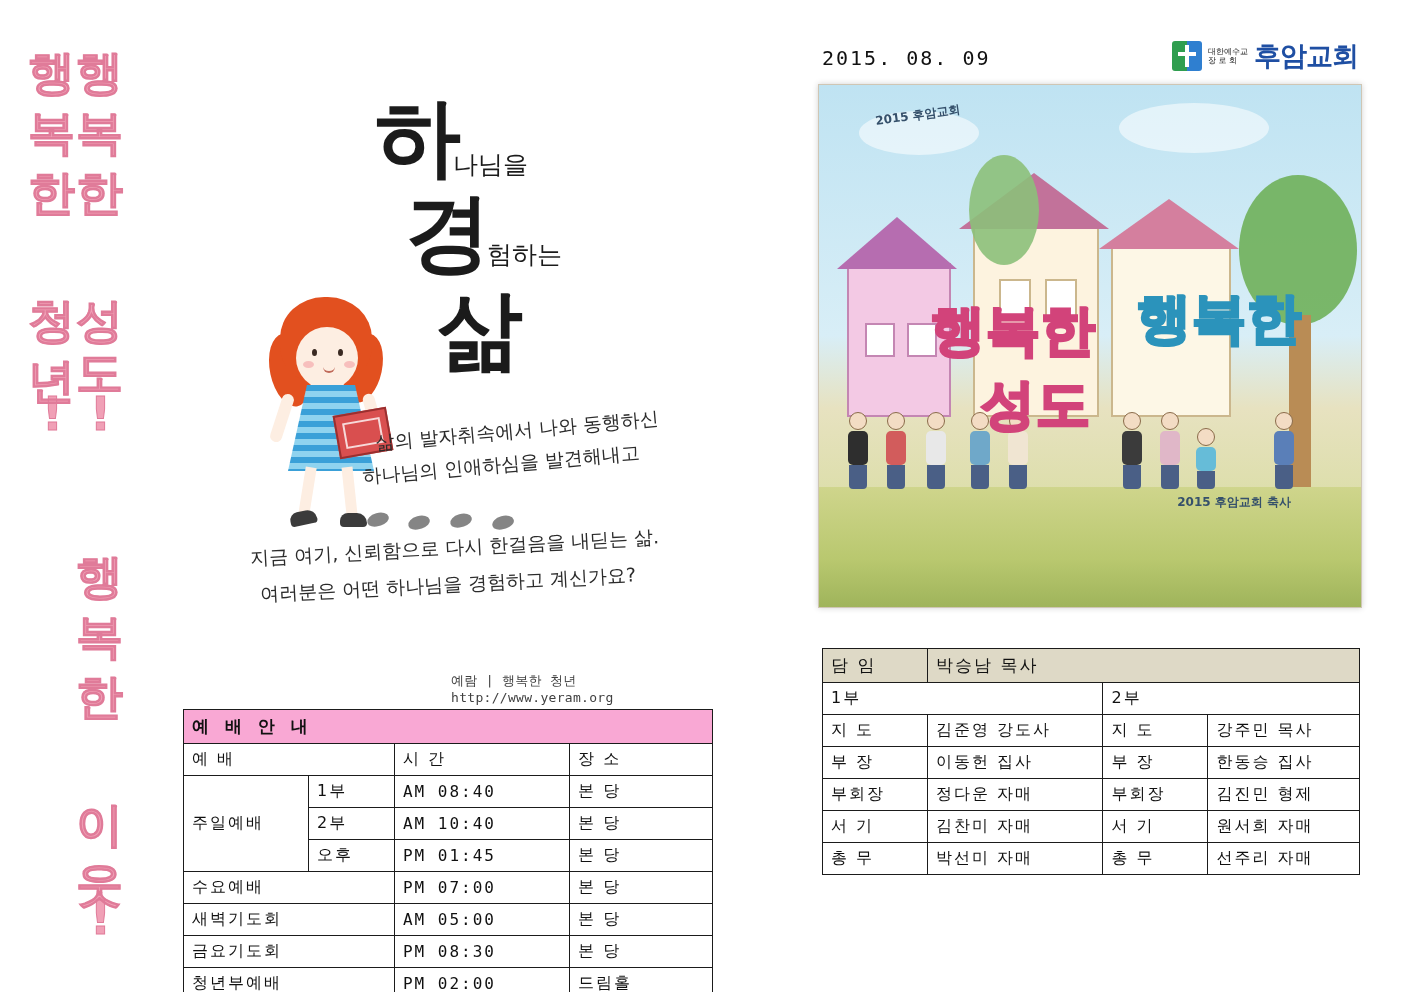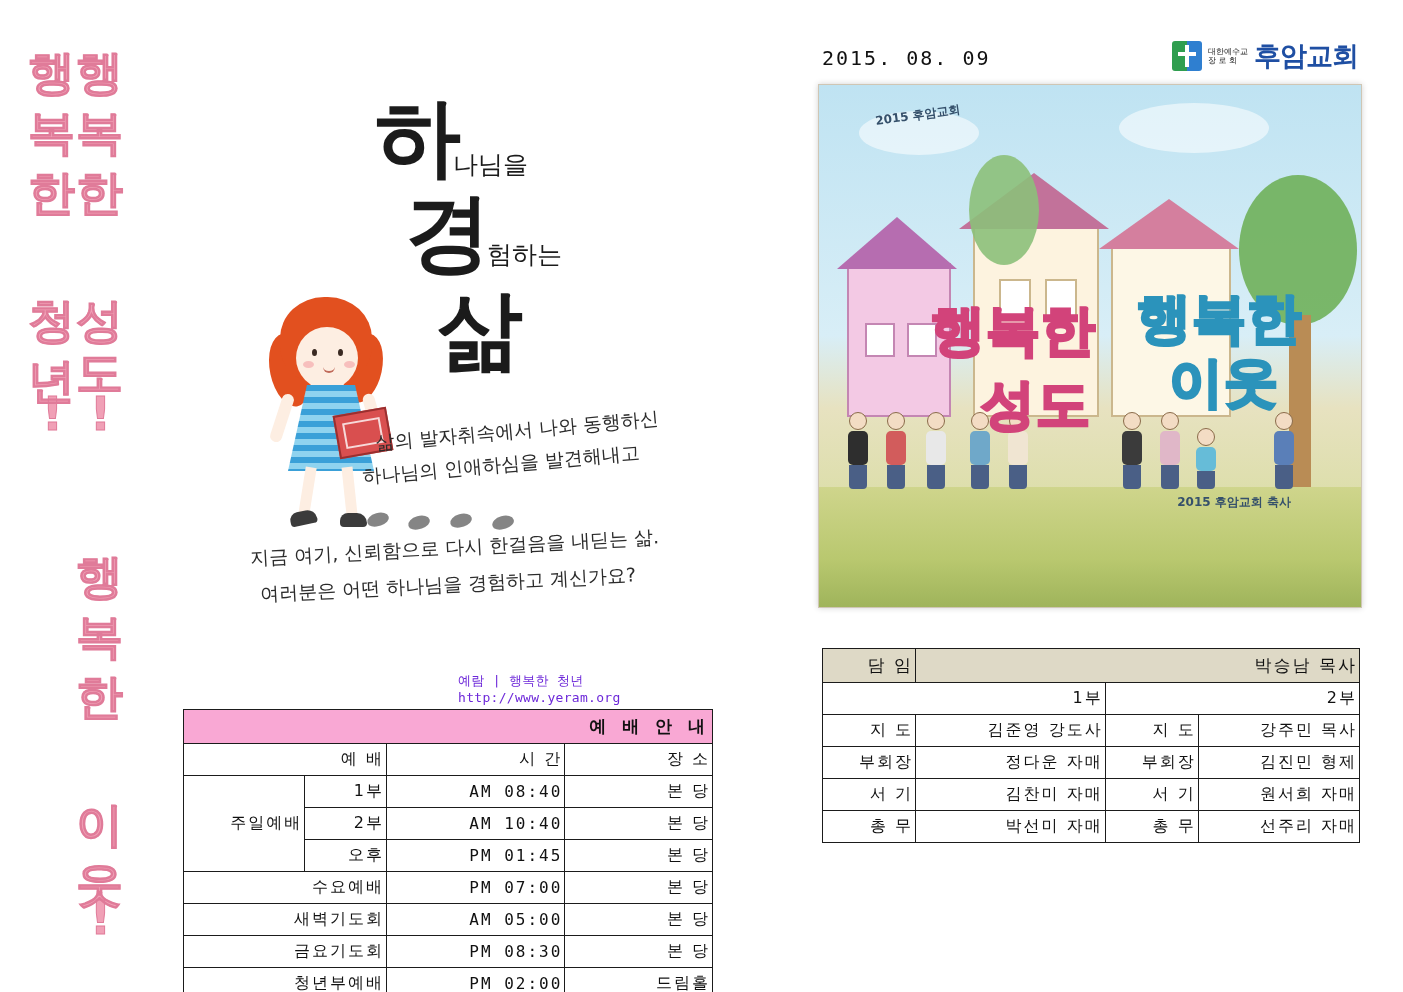--- a/index.html
+++ b/index.html
@@ -135,38 +135,38 @@
   }
   .girl .shoe.l { left: 50px; top: 226px; transform: rotate(-12deg); }
   .girl .shoe.r { left: 100px; top: 228px; }
   .footprint {
     position: absolute; width: 22px; height: 13px; background: #5c5c5c;
     border-radius: 50% 50% 45% 45%; opacity: .75; transform: rotate(-16deg);
   }
 
   .yeram-credit {
     position: absolute;
-    left: 308px;
+    left: 301px;
     top: 672px;
     font-family: "DejaVu Sans Mono", monospace;
     font-size: 13px;
-    color: #6d28d9;
+    color: #404040;
     letter-spacing: .3px;
   }
 
   
   table.grid {
     border-collapse: collapse;
     font-family: "DejaVu Sans", sans-serif;
     font-size: 16px;
   }
   table.grid td {
     border: 1px solid #1b1b1b;
-    text-align: right;
-    padding: 5px 2px;
+    text-align: left;
+    padding: 5px 8px;
     letter-spacing: 2px;
     white-space: nowrap;
   }
 
   
   .worship-wrap {
     position: absolute;
     left: 183px;
     top: 709px;
     width: 530px;
@@ -508,21 +508,20 @@
     </div>
     <div class="person" style="left:452px;">
       <div class="head"></div>
       <div class="torso" style="background:#5a7fb8;"></div>
       <div class="legs"></div>
     </div>
 
     <div class="bubble-word word-pink" style="left:112px; top:210px;">행복한</div>
     <div class="bubble-word word-blue" style="left:318px; top:198px;">행복한</div>
     <div class="bubble-word word-pink" style="left:162px; top:284px;">성도</div>
-    <div class="bubble-word word-blue" style="left:350px; top:262px;">이웃</div>
 
     <div class="corner-note" style="left:56px; top:22px; transform:rotate(-8deg);">2015 후암교회</div>
     <div class="corner-note" style="right:70px; bottom:96px;">2015 후암교회 축사</div>
   </div>
 
   <div class="drawing-credit">YeRam by Coram Deo</div>
 
   <div class="staff-wrap">
     <table class="grid">
       <tbody>
@@ -534,20 +533,26 @@
           <td colspan="2">1부</td>
           <td colspan="2">2부</td>
         </tr>
         <tr>
           <td class="role-cell">지 도</td>
           <td class="name-cell">김준영 강도사</td>
           <td class="role-cell">지 도</td>
           <td class="name-cell">강주민 목사</td>
         </tr>
         <tr>
+          <td class="role-cell">부 장</td>
+          <td class="name-cell">이동헌 집사</td>
+          <td class="role-cell">부 장</td>
+          <td class="name-cell">한동승 집사</td>
+        </tr>
+        <tr>
           <td class="role-cell">부회장</td>
           <td class="name-cell">정다운 자매</td>
           <td class="role-cell">부회장</td>
           <td class="name-cell">김진민 형제</td>
         </tr>
         <tr>
           <td class="role-cell">서 기</td>
           <td class="name-cell">김찬미 자매</td>
           <td class="role-cell">서 기</td>
           <td class="name-cell">원서희 자매</td>

